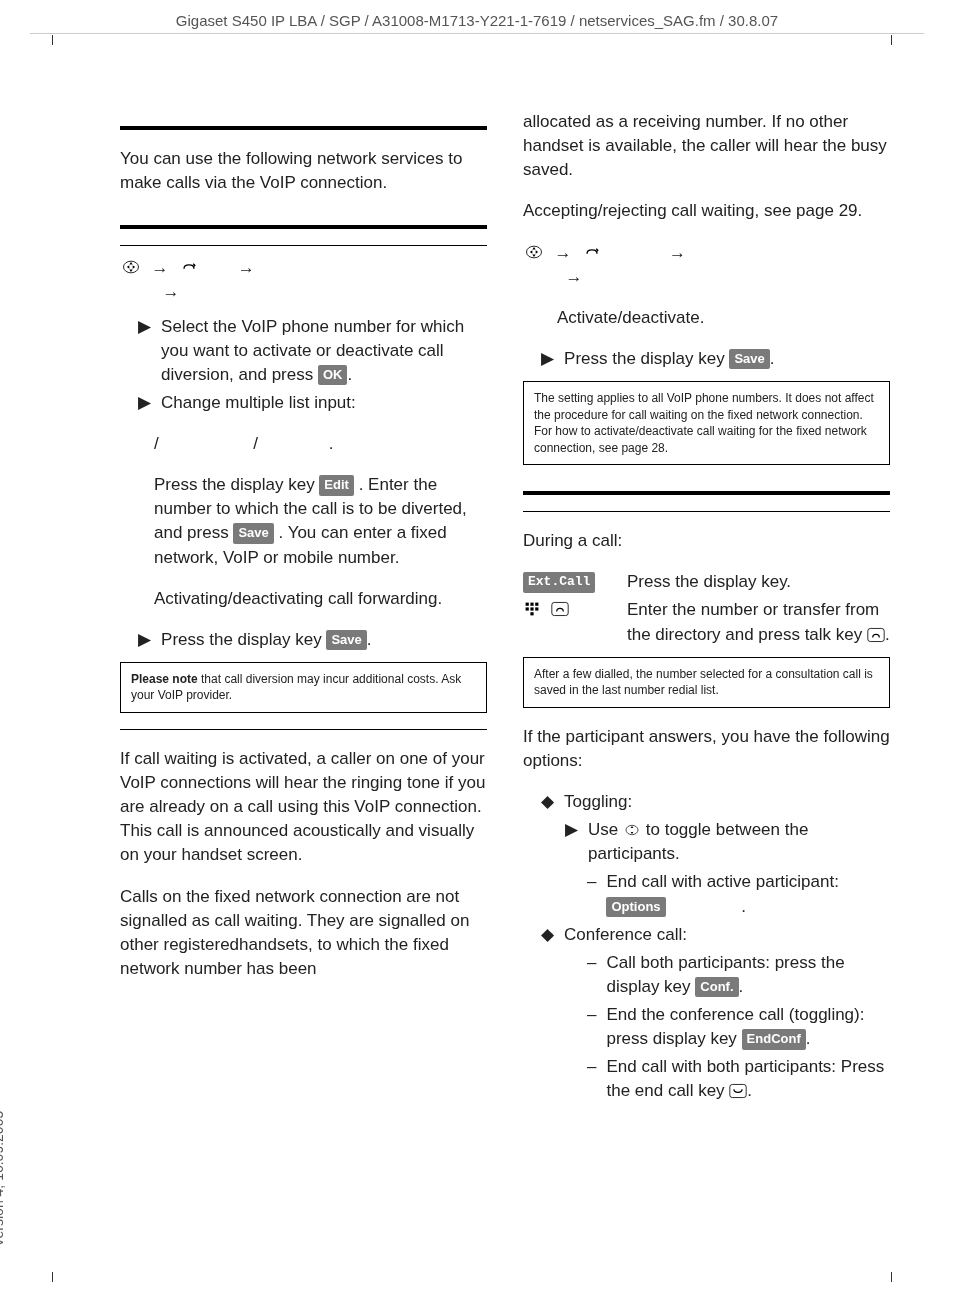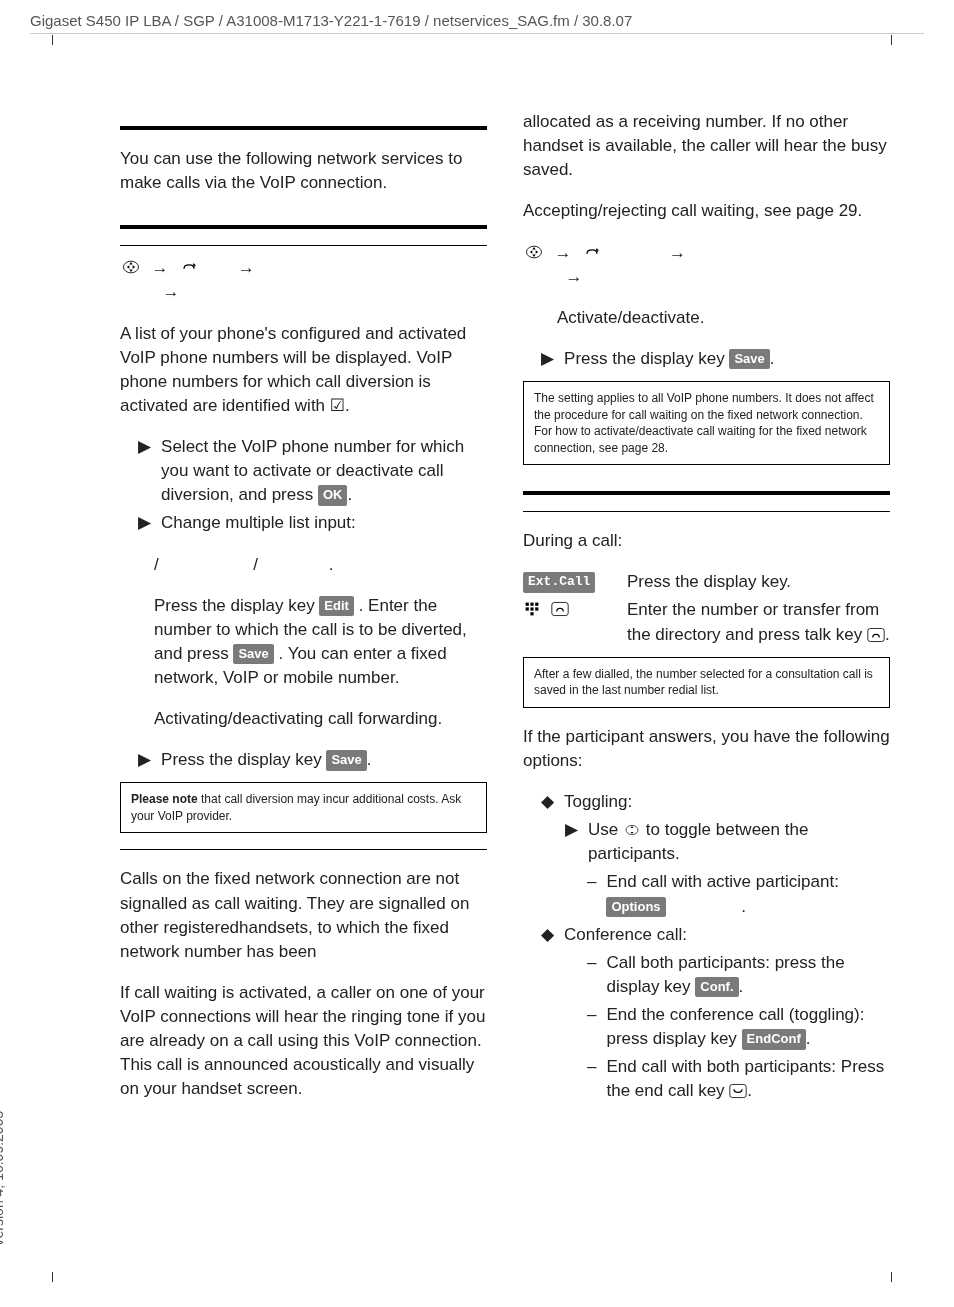--- a/index.html
+++ b/index.html
@@ -19,20 +19,21 @@
   .tick-br { bottom: 25px; right: 62px; border-right: 1px solid #333; height: 10px; }
   .header {
     position: absolute;
     top: 12px;
     left: 30px;
     right: 30px;
     font-size: 15px;
     color: #555;
     border-bottom: 1px solid #ccc;
     padding-bottom: 4px;
+    text-align: center;
   }
   .sidetext {
     position: absolute;
     left: 6px;
     bottom: 60px;
     transform: rotate(-90deg);
     transform-origin: left bottom;
     font-size: 14px;
     color: #555;
   }
@@ -102,21 +103,20 @@
           <path d="M12 6l-2 3h4zM12 18l-2-3h4zM7 12l3-2v4zM17 12l-3-2v4z" fill="#000"></path>
         </svg>
       &nbsp;→&nbsp;
       <svg class="icn" viewBox="0 0 24 24">
           <path d="M6 14c0-6 12-6 12 0" fill="none" stroke="#000" stroke-width="1.6"></path>
           <path d="M17 8l2 2-2 2" fill="none" stroke="#000" stroke-width="1.6"></path>
         </svg>
       &nbsp;&nbsp;&nbsp;&nbsp;&nbsp;&nbsp;&nbsp;→&nbsp;&nbsp;<br>&nbsp;&nbsp;&nbsp;&nbsp;&nbsp;&nbsp;&nbsp;&nbsp;&nbsp;→
     </div>
 
-    <p>A list of your phone's configured and activated VoIP phone numbers will be displayed. VoIP phone numbers for which call diversion is activated are identified with ☑.</p>
 
     <div class="l1">
       <span class="m">▶</span>
       <div>
         <span>Select the VoIP phone number for which you want to activate or deactivate call diversion, and press </span>
         <span class="key">OK</span><span>.</span>
       </div>
     </div>
     <div class="l1">
       <span class="m">▶</span>
@@ -142,22 +142,22 @@
         <span class="key">Save</span><span>.</span>
       </div>
     </div>
 
     <div class="box">
       <b>Please note</b><span> that call diversion may incur additional costs. Ask your VoIP provider.</span>
     </div>
 
     <div class="rule-thin"></div>
 
+    <p>If call waiting is activated, a caller on one of your VoIP connections will hear the ringing tone if you are already on a call using this VoIP connection. This call is announced acoustically and visually on your handset screen.</p>
     <p>Calls on the fixed network connection are not signalled as call waiting. They are signalled on other registeredhandsets, to which the fixed network number has been</p>
-    <p>If call waiting is activated, a caller on one of your VoIP connections will hear the ringing tone if you are already on a call using this VoIP connection. This call is announced acoustically and visually on your handset screen.</p>
   </div>
 
   <div class="col">
     <p style="margin-top:0">allocated as a receiving number. If no other handset is available, the caller will hear the busy saved.</p>
     <p>Accepting/rejecting call waiting, see page 29.</p>
 
     <div class="seq">
       <svg class="icn" viewBox="0 0 24 24">
           <ellipse cx="12" cy="12" rx="9" ry="7" fill="none" stroke="#000"></ellipse>
           <path d="M12 6l-2 3h4zM12 18l-2-3h4zM7 12l3-2v4zM17 12l-3-2v4z" fill="#000"></path>

